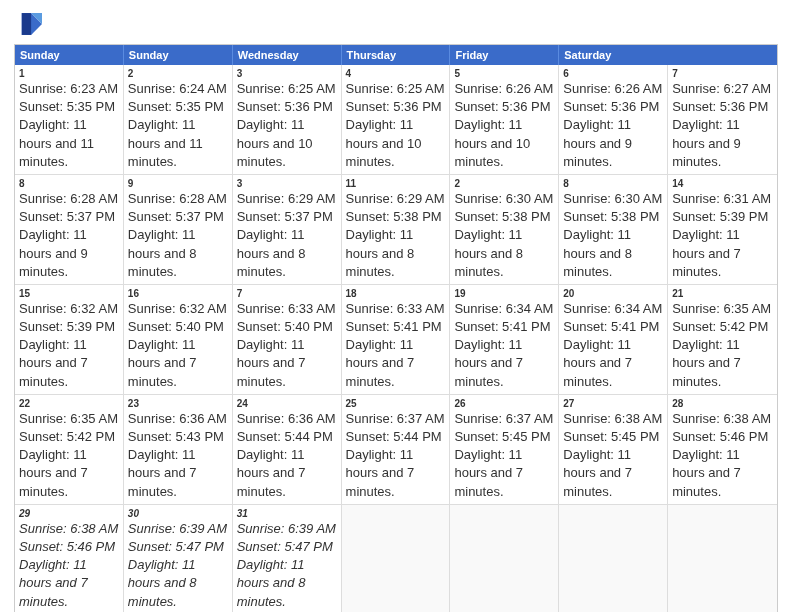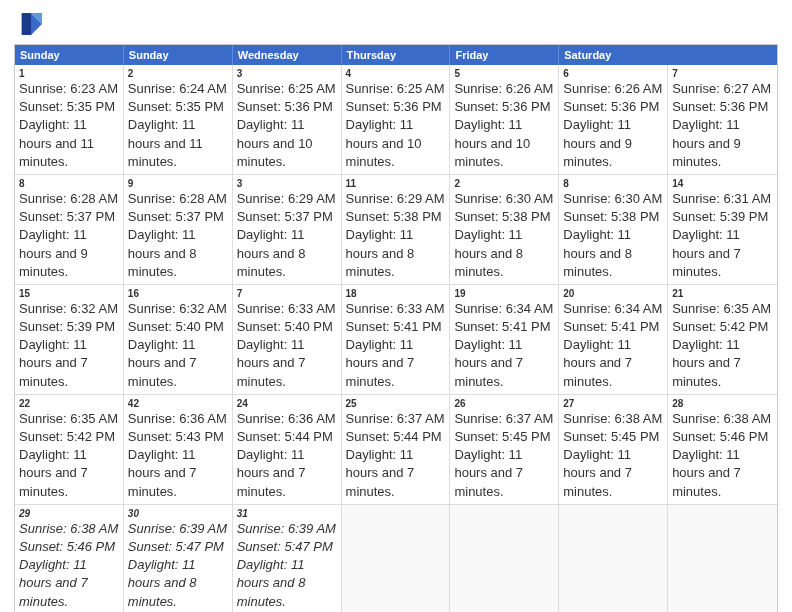--- a/index.html
+++ b/index.html
@@ -227,21 +227,21 @@
             <span class="day-num">21</span>
             <div class="cell-text">Sunrise: 6:35 AM<br>Sunset: 5:42 PM<br>Daylight: 11 hours and 7 minutes.</div>
           </div>
         </div>
         <div class="cal-row">
           <div class="cal-cell">
             <span class="day-num">22</span>
             <div class="cell-text">Sunrise: 6:35 AM<br>Sunset: 5:42 PM<br>Daylight: 11 hours and 7 minutes.</div>
           </div>
           <div class="cal-cell">
-            <span class="day-num">42</span>
+            <span class="day-num">23</span>
             <div class="cell-text">Sunrise: 6:36 AM<br>Sunset: 5:43 PM<br>Daylight: 11 hours and 7 minutes.</div>
           </div>
           <div class="cal-cell">
             <span class="day-num">24</span>
             <div class="cell-text">Sunrise: 6:36 AM<br>Sunset: 5:44 PM<br>Daylight: 11 hours and 7 minutes.</div>
           </div>
           <div class="cal-cell">
             <span class="day-num">25</span>
             <div class="cell-text">Sunrise: 6:37 AM<br>Sunset: 5:44 PM<br>Daylight: 11 hours and 7 minutes.</div>
           </div>

